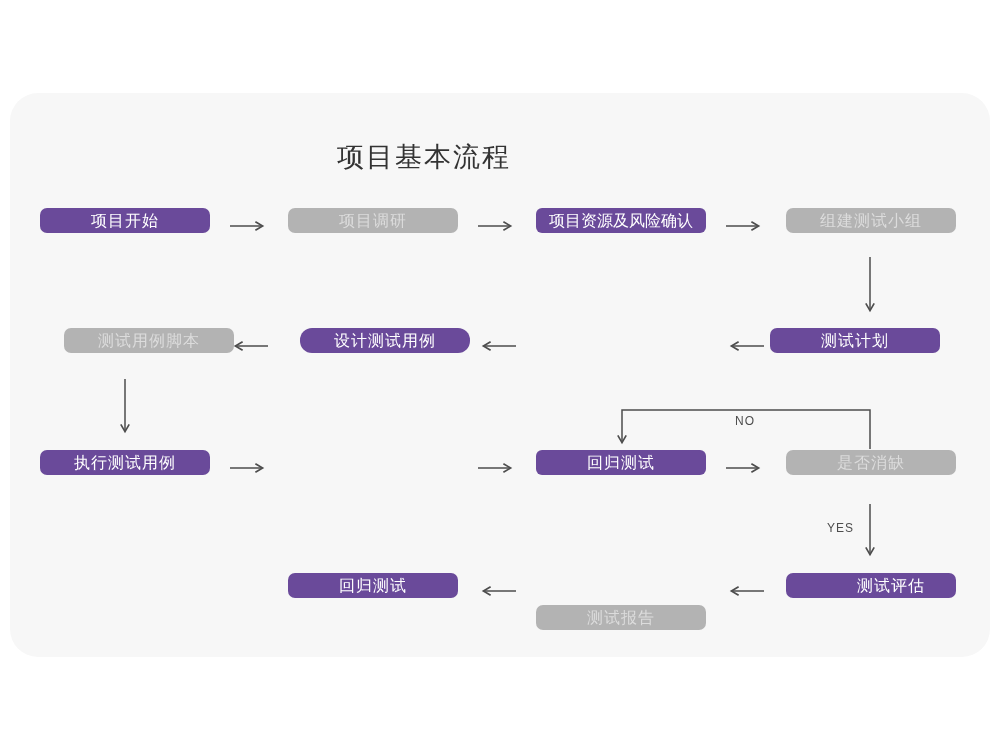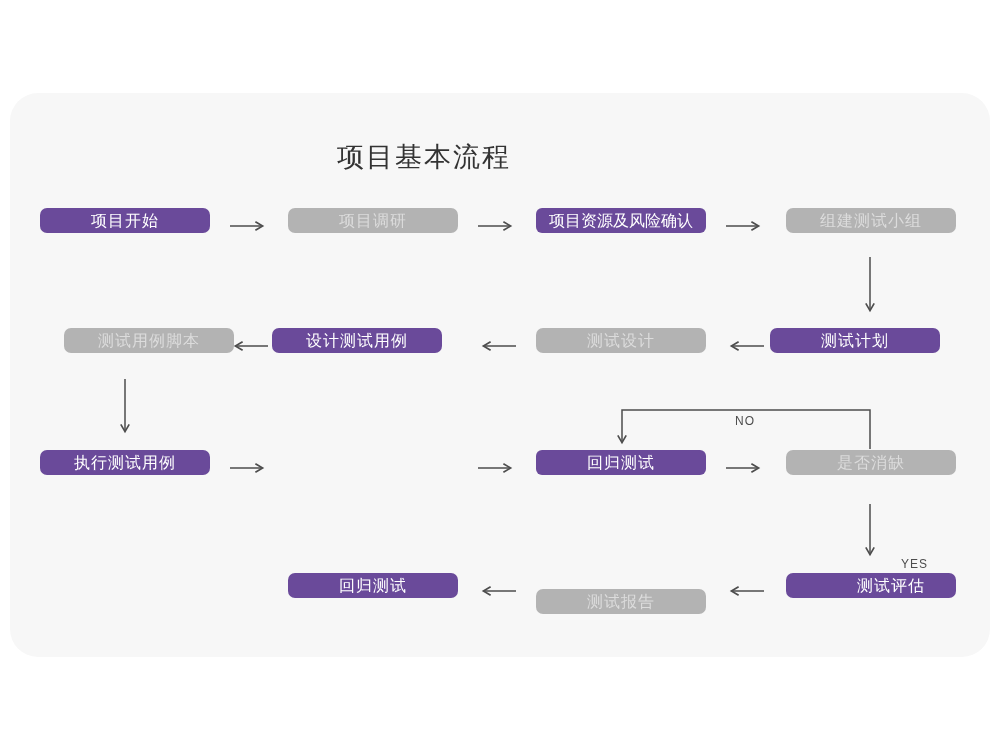--- a/index.html
+++ b/index.html
@@ -57,21 +57,21 @@
     width: 1000px; height: 750px;
     pointer-events: none;
   }
   .branch-label {
     position: absolute;
     font-size: 12px;
     color: var(--arrow);
     letter-spacing: 1px;
   }
   .branch-label.no  { left: 700px; top: 414px; width: 90px; text-align: center; }
-  .branch-label.yes { left: 901px; top: 521px; margin-top: 36px; }
+  .branch-label.yes { left: 827px; top: 521px; }
 </style>
 </head>
 <body>
 
 <div class="stage">
 
   <div class="card"></div>
 
   <div class="page-title">项目基本流程</div>
 
@@ -110,25 +110,24 @@
 
   <span class="branch-label no">NO</span>
   <span class="branch-label yes">YES</span>
 
   <div class="node purple" style="left:40px;  top:208px;">项目开始</div>
   <div class="node gray" style="left:288px; top:208px;">项目调研</div>
   <div class="node purple" style="left:536px; top:208px; letter-spacing:0;border-radius:6px;">项目资源及风险确认</div>
   <div class="node gray" style="left:786px; top:208px;">组建测试小组</div>
 
   <div class="node gray" style="left:40px;  top:328px;margin-left:24px;">测试用例脚本</div>
-  <div class="node purple" style="left:272px; top:328px;">设计测试用例</div>
-  <div class="node gray" style="left:536px; top:328px;">测试设计</div>
+  <div class="node purple" style="left:300px; top:328px;border-radius:12px;">设计测试用例</div>
   <div class="node purple" style="left:770px; top:328px;">测试计划</div>
 
   <div class="node purple" style="left:40px;  top:450px;">执行测试用例</div>
   <div class="node purple" style="left:536px; top:450px;border-radius:6px;">回归测试</div>
   <div class="node gray" style="left:786px; top:450px;">是否消缺</div>
 
   <div class="node purple" style="left:288px; top:573px;">回归测试</div>
-  <div class="node gray" style="left:536px; top:589px;text-align:center;">测试报告</div>
+  <div class="node gray" style="left:536px; top:605px;text-align:center;">测试报告</div>
   <div class="node purple" style="left:786px; top:573px;padding-left:40px;">测试评估</div>
 
 </div>
 
 </body></html>

